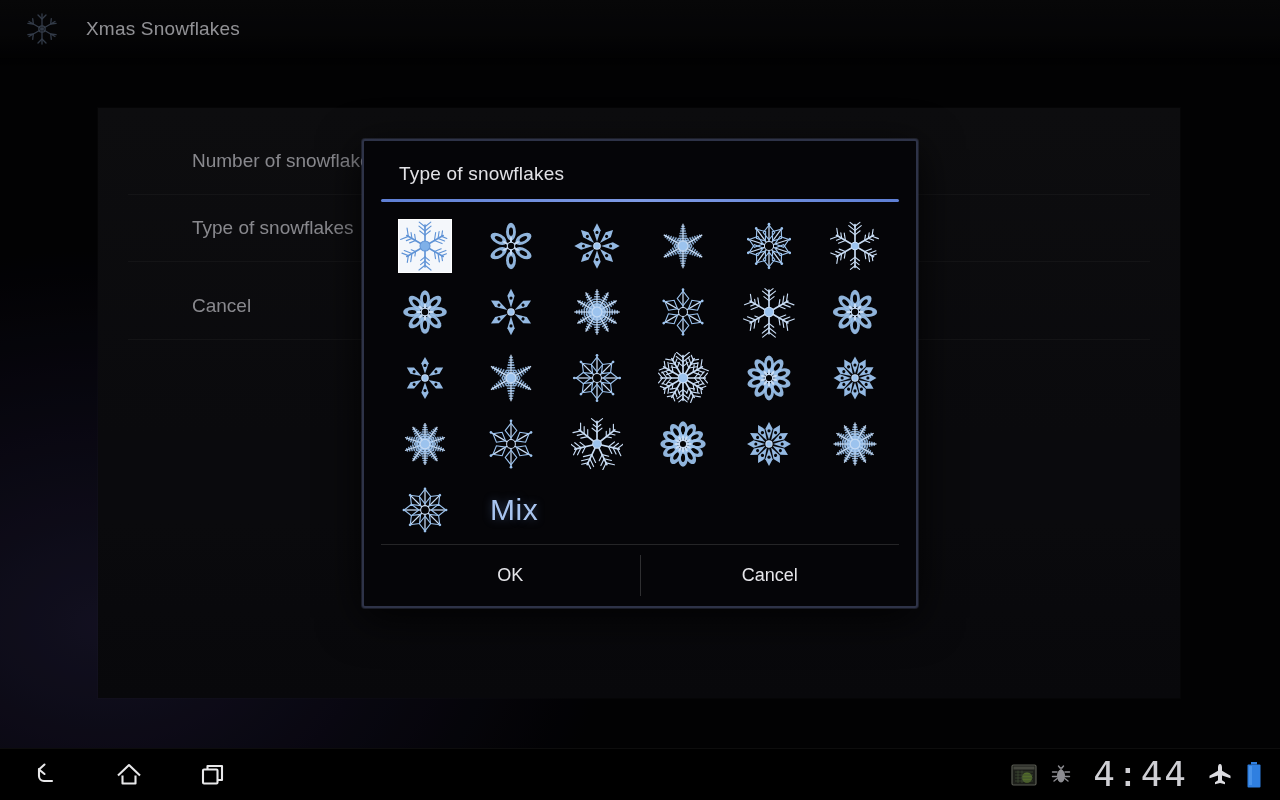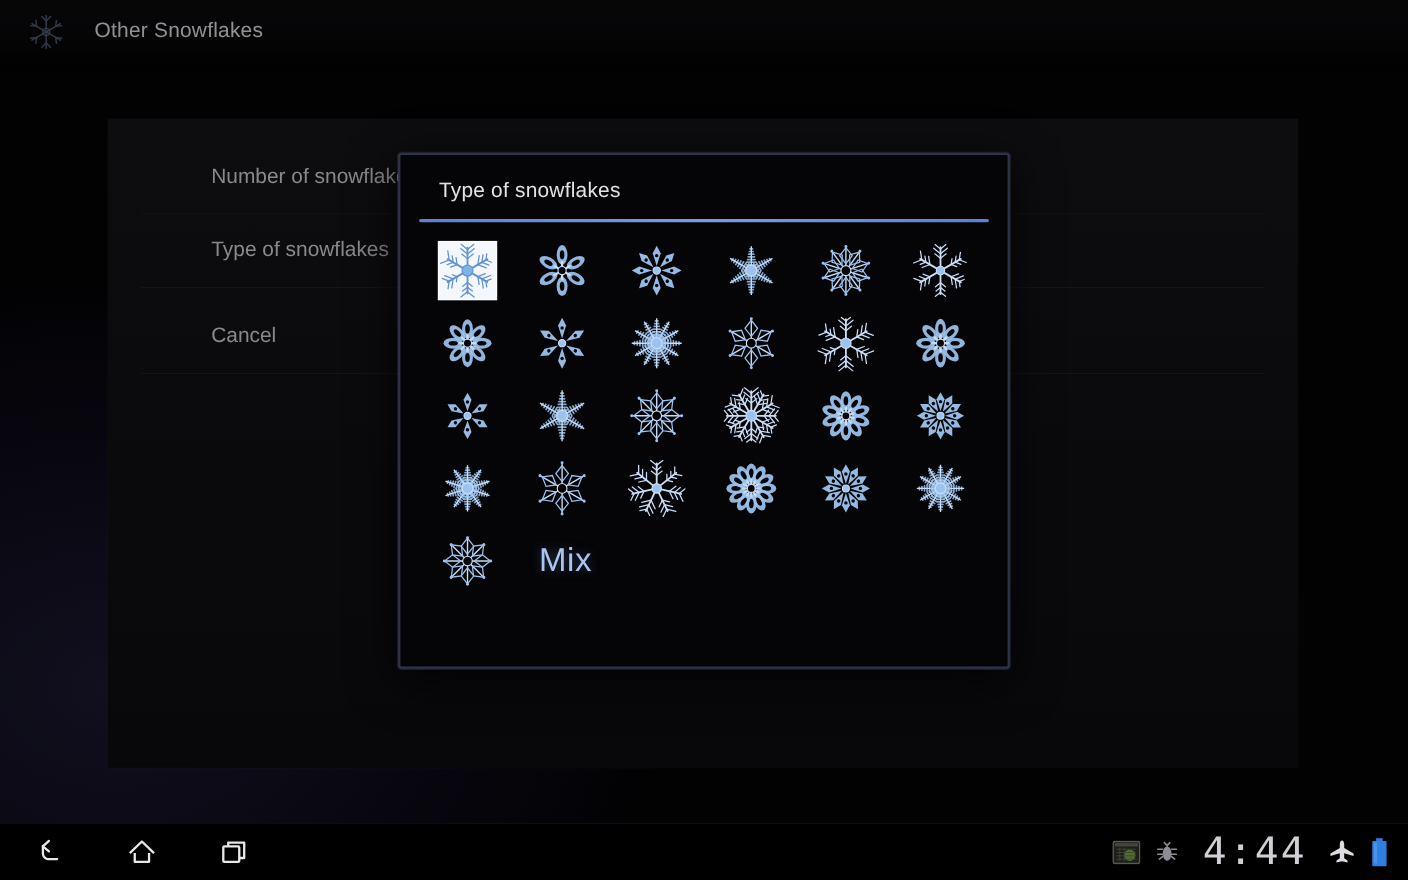--- a/index.html
+++ b/index.html
@@ -155,21 +155,21 @@
         <line x1="20" y1="5" x2="20" y2="35"></line>
         <line x1="7" y1="12.5" x2="33" y2="27.5"></line>
         <line x1="7" y1="27.5" x2="33" y2="12.5"></line>
         <path d="M20 10 l-4 -4 M20 10 l4 -4 M20 30 l-4 4 M20 30 l4 4"></path>
         <path d="M11.3 15 l-5.4 -.7 M11.3 15 l-.6 -5.4 M28.7 25 l5.4 .7 M28.7 25 l.6 5.4"></path>
         <path d="M11.3 25 l-5.4 .7 M11.3 25 l-.6 5.4 M28.7 15 l5.4 -.7 M28.7 15 l.6 -5.4"></path>
         <circle cx="20" cy="20" r="3.2"></circle>
       </g>
     </svg>
   </div>
-  <div class="app-title">Other Snowflakes</div>
+  <div class="app-title">Xmas Snowflakes</div>
 </div>
 <div class="ab-shadow"></div>
 
 <div class="content-panel">
   <div class="prefs">
 
     <div class="pref-item">
       <span>Number of snowflakes</span>
     </div>
     <div class="pref-item">
@@ -1799,20 +1799,25 @@
               </g>
             </svg>
           </div>
         </div>
         <div class="cell mixcell">
           <span class="mix-label">Mix</span>
         </div>
       </div>
   </div>
 
+  <div class="dlg-btnbar">
+    <button class="dlg-btn">OK</button>
+    <div class="btn-div"></div>
+    <button class="dlg-btn">Cancel</button>
+  </div>
 
 </div>
 
 <div class="sysbar">
   <div class="nav">
     <div class="navbtn">
       <svg width="34" height="34" viewBox="0 0 34 34" fill="none" stroke="#e8e8ea" stroke-width="2.1" stroke-linecap="round" stroke-linejoin="round">
         <path d="M11 11 v7 a5 5 0 0 0 5 5 h8"></path>
         <path d="M16.5 6.5 L11 11.5 L16.5 16"></path>
       </svg>

